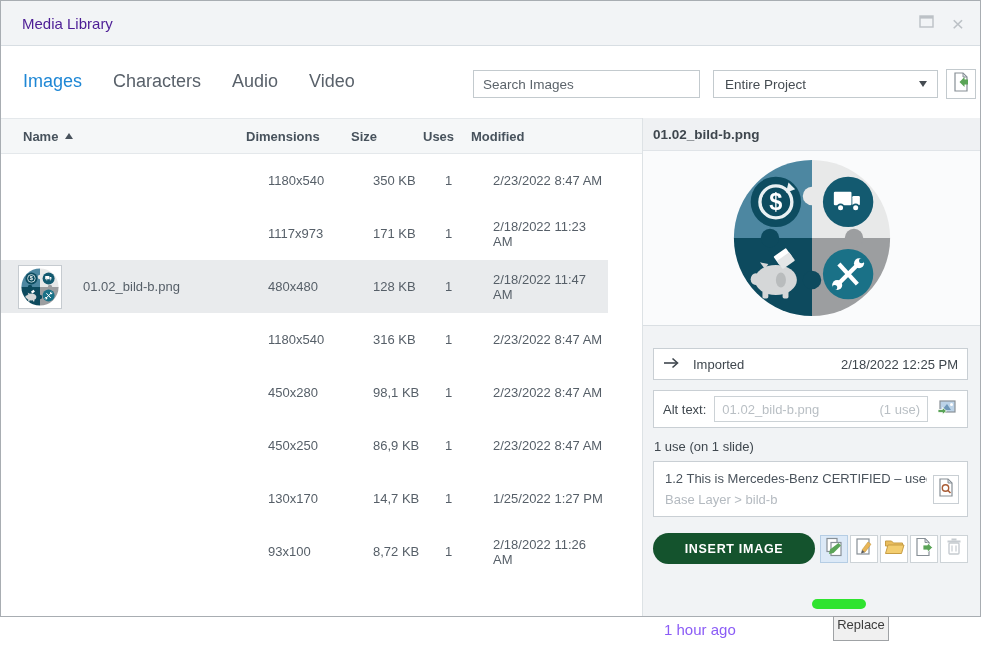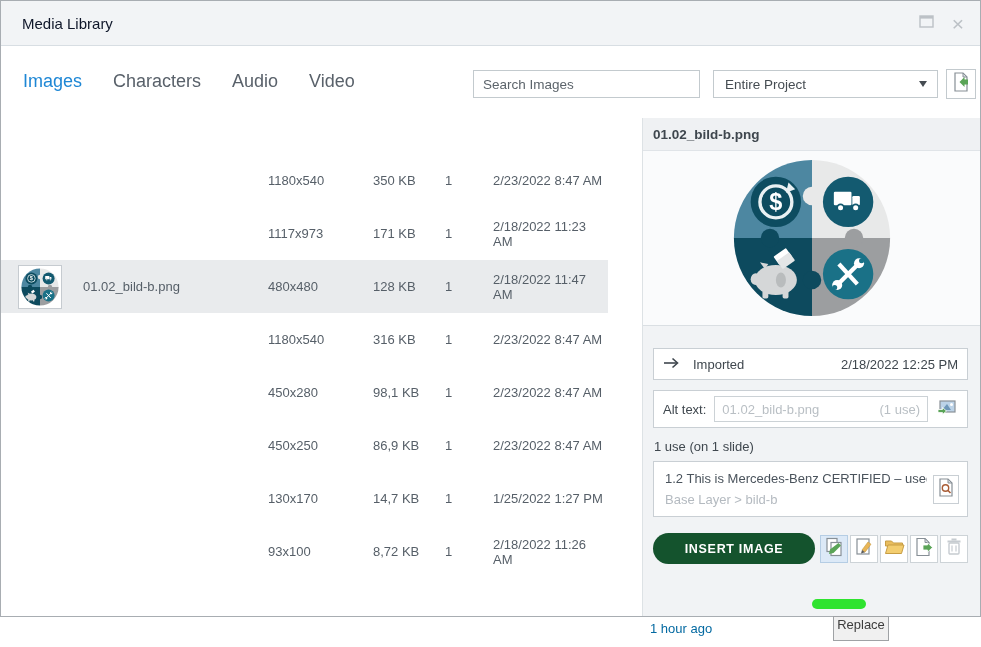--- a/index.html
+++ b/index.html
@@ -1,21 +1,21 @@
 <!DOCTYPE html>
 <html><head>
 <meta charset="utf-8">
 <style>
   * { margin:0; padding:0; box-sizing:border-box; }
   html,body { width:981px; height:647px; background:#ffffff; font-family:"Liberation Sans", sans-serif; overflow:hidden; }
   .window { position:absolute; left:0; top:0; width:981px; height:617px; border:1px solid #a8adb2; background:#fff; }
 
   
   .titlebar { position:absolute; left:0; top:0; right:0; height:45px; background:#f2f4f6; border-bottom:1px solid #d8dee3; display:flex; align-items:center; }
-  .title { margin-left:21px; font-size:15px; color:#0f172a; }
+  .title { margin-left:21px; font-size:15px; color:#4c1d95; }
   .win-controls { margin-left:auto; margin-right:16px; display:flex; gap:18px; align-items:center; }
   .close-x { font-size:21px; color:#bcc1c6; line-height:1; cursor:default; }
 
   
   .tabs { position:absolute; left:22px; top:70px; display:flex; gap:31px; font-size:18px; }
   .tab { color:#59616a; cursor:default; }
   .tab.active { color:#1e87d5; }
   .search-input { position:absolute; left:472px; top:69px; width:227px; height:28px; border:1px solid #c3cace; font-family:"Liberation Sans", sans-serif; font-size:13.5px; padding-left:9px; color:#444; outline:none; }
   .search-input::placeholder { color:#5c646b; opacity:1; }
   .scope-select { position:absolute; left:712px; top:69px; width:225px; height:28px; border:1px solid #c3cace; background:#fff; display:flex; align-items:center; font-size:13.5px; color:#454c52; }
@@ -59,21 +59,21 @@
   .use-preview-btn { position:absolute; right:8px; top:13px; width:26px; height:29px; border:1px solid #c9cfd4; background:#fff; display:flex; align-items:center; justify-content:center; }
   .actions { margin-top:16px; display:flex; align-items:center; }
   .insert-btn { width:164px; height:31px; border:none; border-radius:16px; background:#14532d; color:#fff; font-family:"Liberation Sans", sans-serif; font-size:12.5px; font-weight:bold; letter-spacing:0.7px; display:flex; align-items:center; justify-content:center; }
   .iconbtns { display:flex; margin-left:5px; gap:2px; }
   .ibtn { width:28px; height:28px; border:1px solid #cdd3d7; background:#fff; display:flex; align-items:center; justify-content:center; }
   .ibtn.active { background:#dce9f7; border-color:#b5cde4; }
 
   
   .marker { position:absolute; left:812px; top:599px; width:54px; height:10px; border-radius:5px; background:#2fe32f; z-index:5; }
   .tooltip { position:absolute; left:833px; top:616px; width:56px; height:25px; background:#f0f0f0; border:1px solid #9fa2a5; color:#3c3c3c; font-size:13px; display:flex; align-items:flex-start; justify-content:center; z-index:6; }
-  .status-text { position:absolute; left:650px; top:621px; font-size:13px; color:#0369a1; }
+  .status-text { position:absolute; left:664px; top:621px; font-size:15px; color:#8b5cf6; }
 </style>
 </head>
 <body>
 
 <div class="window">
 
   <div class="titlebar">
     <span class="title">Media Library</span>
     <span class="win-controls">
       <span>
@@ -101,20 +101,30 @@
   <div class="import-btn">
     <span>
       <svg width="18" height="20" viewBox="0 0 18 20">
           <path d="M3 1 h8 l4 4 v14 h-12 z" fill="#fff" stroke="#878f96" stroke-width="1.2"></path>
           <path d="M11 1 l4 4 h-4 z" fill="#d9dee2" stroke="#878f96" stroke-width="1"></path>
           <polygon points="16,7.5 16,12.5 12.5,12.5 12.5,15 7.5,10 12.5,5 12.5,7.5" fill="#5aa457"></polygon>
         </svg>
     </span>
   </div>
 
+  <div class="list-header">
+    <span class="lh-name">
+      <span>Name</span>
+      <span class="sort-asc"></span>
+    </span>
+    <span class="lh-dims">Dimensions</span>
+    <span class="lh-size">Size</span>
+    <span class="lh-uses">Uses</span>
+    <span class="lh-mod">Modified</span>
+  </div>
 
   <div class="rows">
     <div class="row">
       <span class="c-thumb"></span>
       <span class="c-name"></span>
       <span class="c-dims">1180x540</span>
       <span class="c-size">350 KB</span>
       <span class="c-uses">1</span>
       <span class="c-mod">2/23/2022 8:47 AM</span>
     </div>

